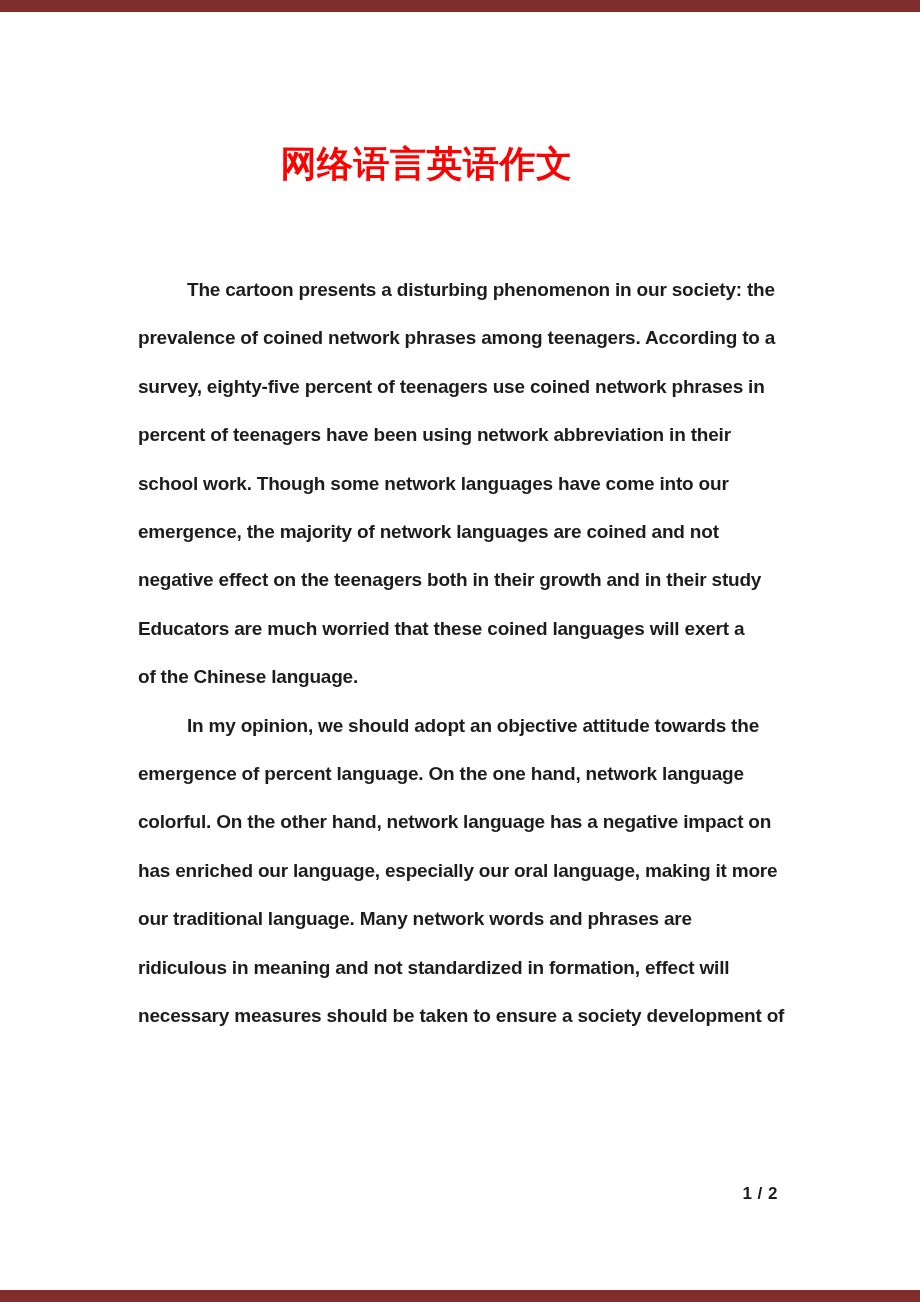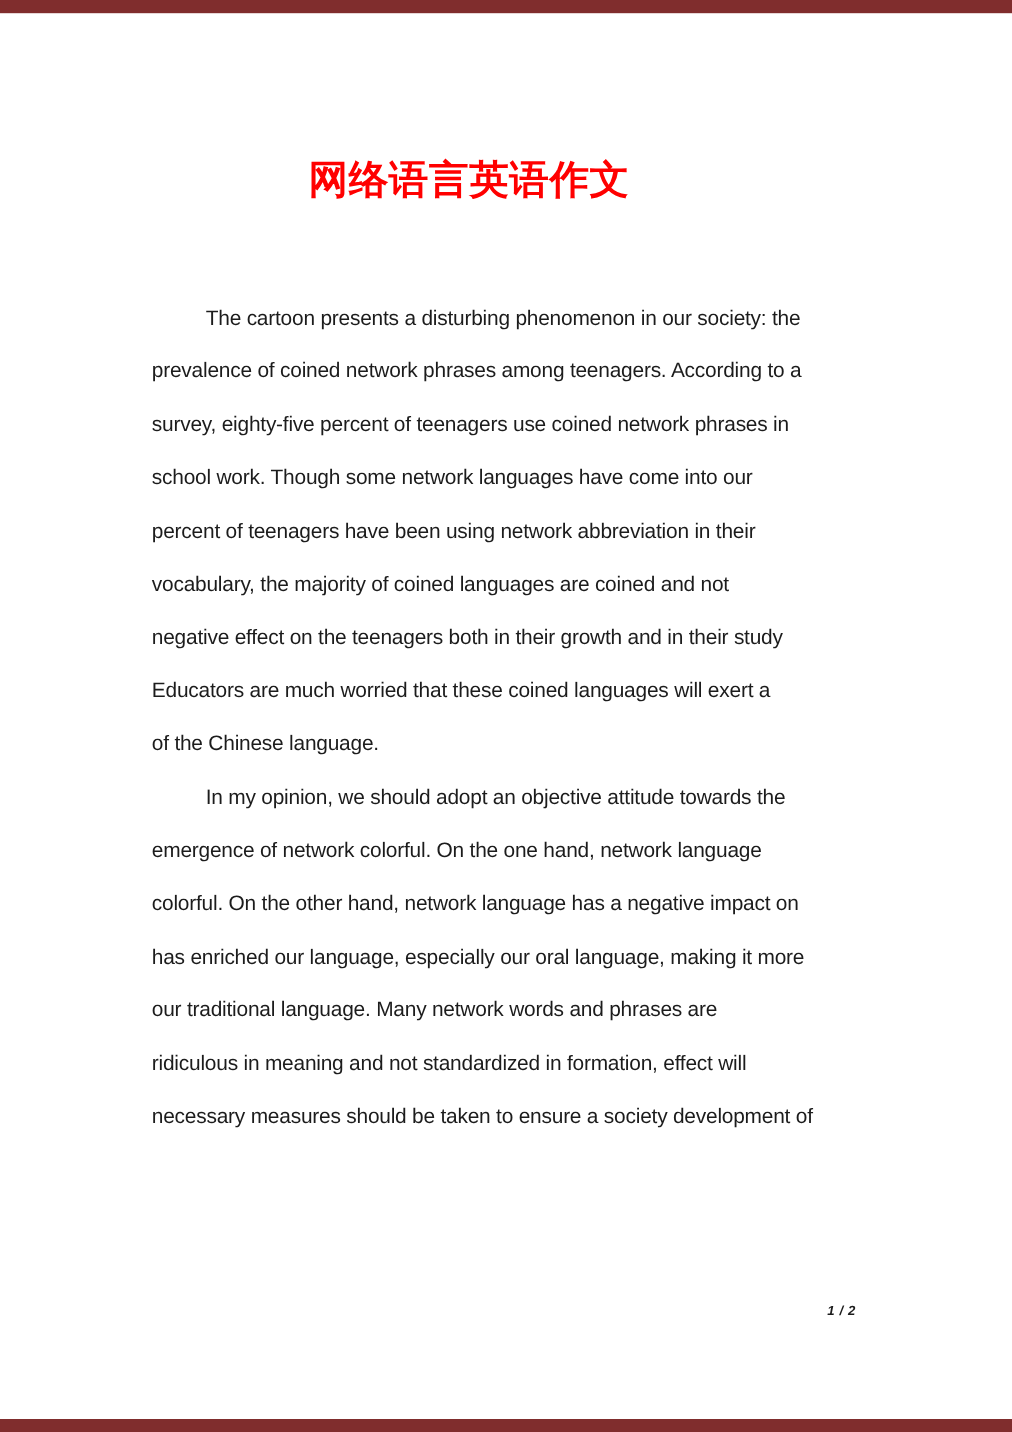--- a/index.html
+++ b/index.html
@@ -1,15 +1,15 @@
 <!DOCTYPE html>
 <html><head>
 <meta charset="utf-8">
 <style>
-  * { margin: 0; padding: 0; box-sizing: border-box; }
+  * { margin: 0; padding: 0; box-sizing: border-box; font-weight: bold; }
   html, body { width: 920px; height: 1302px; }
   body {
     position: relative;
     background: #ffffff;
     font-family: "Liberation Sans", "DejaVu Sans", sans-serif;
     overflow: hidden;
   }
   .edge-bar {
     position: absolute;
     left: 0;
@@ -42,49 +42,48 @@
     color: #1c1c1c;
     letter-spacing: -0.2px;
   }
   .essay-body p { margin: 0; }
   .text-line { white-space: nowrap; }
   .text-line.indent { padding-left: 49px; }
   .page-number {
     position: absolute;
     top: 1184px;
     right: 142px;
-    font-size: 12px;
+    font-size: 17px;
     font-weight: bold;
     color: #1c1c1c;
     letter-spacing: 0.5px;
-    font-style: italic;
   }
 </style>
 </head>
 <body style="background: rgb(255, 255, 255);">
 
 <div class="edge-bar top" style="background: rgb(128, 45, 45);"></div>
 
 <h1 class="doc-title" style="color: rgb(255, 0, 0);">网络语言英语作文</h1>
 
 <div class="essay-body" style="color: rgb(28, 28, 28);">
   <p>
     <span class="text-line indent" style="display:block">The cartoon presents a disturbing phenomenon in our society: the</span>
     <span class="text-line" style="display:block">prevalence of coined network phrases among teenagers. According to a</span>
     <span class="text-line" style="display:block">survey, eighty-five percent of teenagers use coined network phrases in</span>
+    <span class="text-line" style="display:block">percent of teenagers have been using network abbreviation in their</span>
     <span class="text-line" style="display:block">school work. Though some network languages have come into our</span>
-    <span class="text-line" style="display:block">percent of teenagers have been using network abbreviation in their</span>
-    <span class="text-line" style="display:block">vocabulary, the majority of coined languages are coined and not</span>
+    <span class="text-line" style="display:block">emergence, the majority of network languages are coined and not</span>
     <span class="text-line" style="display:block">negative effect on the teenagers both in their growth and in their study</span>
     <span class="text-line" style="display:block">Educators are much worried that these coined languages will exert a</span>
     <span class="text-line" style="display:block">of the Chinese language.</span>
   </p>
   <p>
     <span class="text-line indent" style="display:block">In my opinion, we should adopt an objective attitude towards the</span>
-    <span class="text-line" style="display:block">emergence of network colorful. On the one hand, network language</span>
+    <span class="text-line" style="display:block">emergence of percent language. On the one hand, network language</span>
     <span class="text-line" style="display:block">colorful. On the other hand, network language has a negative impact on</span>
     <span class="text-line" style="display:block">has enriched our language, especially our oral language, making it more</span>
     <span class="text-line" style="display:block">our traditional language. Many network words and phrases are</span>
     <span class="text-line" style="display:block">ridiculous in meaning and not standardized in formation, effect will</span>
     <span class="text-line" style="display:block">necessary measures should be taken to ensure a society development of</span>
   </p>
 </div>
 
 <div class="page-number">1 / 2</div>
 

